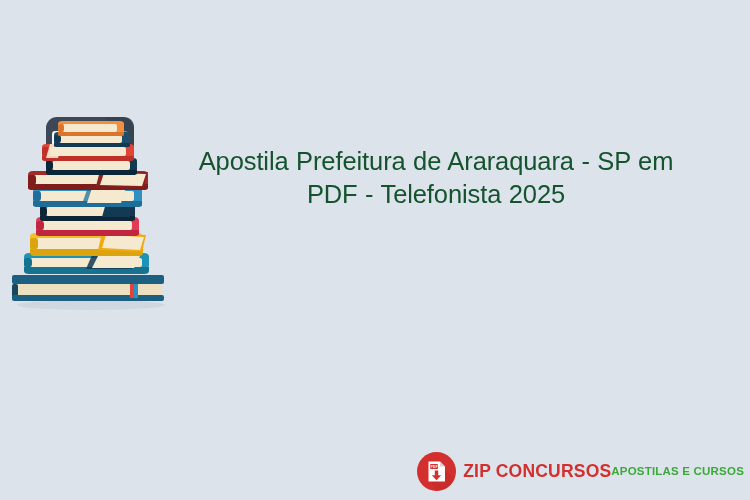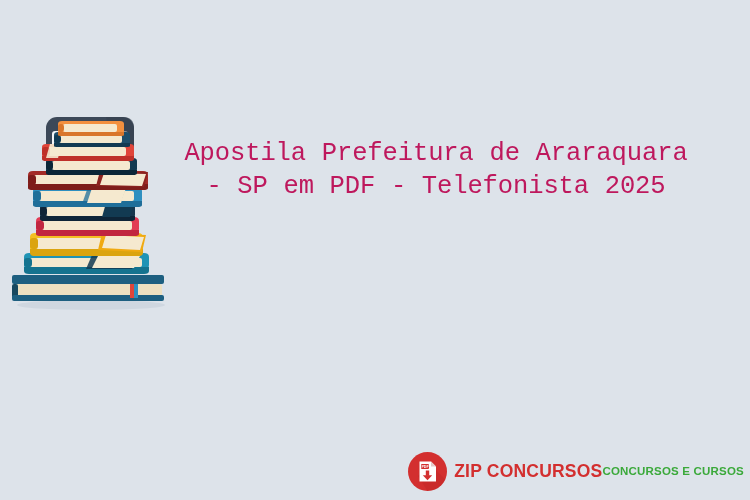--- a/index.html
+++ b/index.html
@@ -39,26 +39,26 @@
 
   
   .title-wrap {
     position: absolute;
     left: 172px;
     top: 136px;
     width: 528px;
     text-align: center;
   }
   .title {
-    margin: 1px;
-    font-family: Liberation Mono, monospace;
+    margin: 9px;
+    font-family: Liberation Sans, sans-serif;
     font-size: 25.5px;
     font-weight: 400;
     line-height: 33px;
-    color: #be185d;
+    color: #14532d;
     letter-spacing: -0.1px;
     word-spacing: 0.5px;
   }
 
   
   .brand {
     position: absolute;
     right: 6px;
     bottom: 9px;
     display: flex;
@@ -219,17 +219,17 @@
         <path d="M11.5 9.5 L23 9.5 L28 14.5 L28 29.5 L11.5 29.5 Z" fill="#ffffff"></path>
         <path d="M23 9.5 L28 14.5 L23 14.5 Z" fill="#e6c9c9"></path>
         <rect x="13" y="12" width="8" height="5" rx="1" fill="#d32f2f"></rect>
         <text x="17" y="16.1" font-family="'Liberation Sans', sans-serif" font-size="3.6" font-weight="700" fill="#ffffff" text-anchor="middle">PDF</text>
         <rect x="17.8" y="18.5" width="3.4" height="5.4" fill="#d32f2f"></rect>
         <path d="M14.8 23.2 L24.2 23.2 L19.5 28.3 Z" fill="#d32f2f"></path>
       </svg>
     </div>
     <div class="brand-text">
       <span class="brand-name">ZIP CONCURSOS</span>
-      <span class="brand-tagline">CONCURSOS E CURSOS</span>
+      <span class="brand-tagline">APOSTILAS E CURSOS</span>
     </div>
   </div>
 
 </div>
 
 </body></html>

